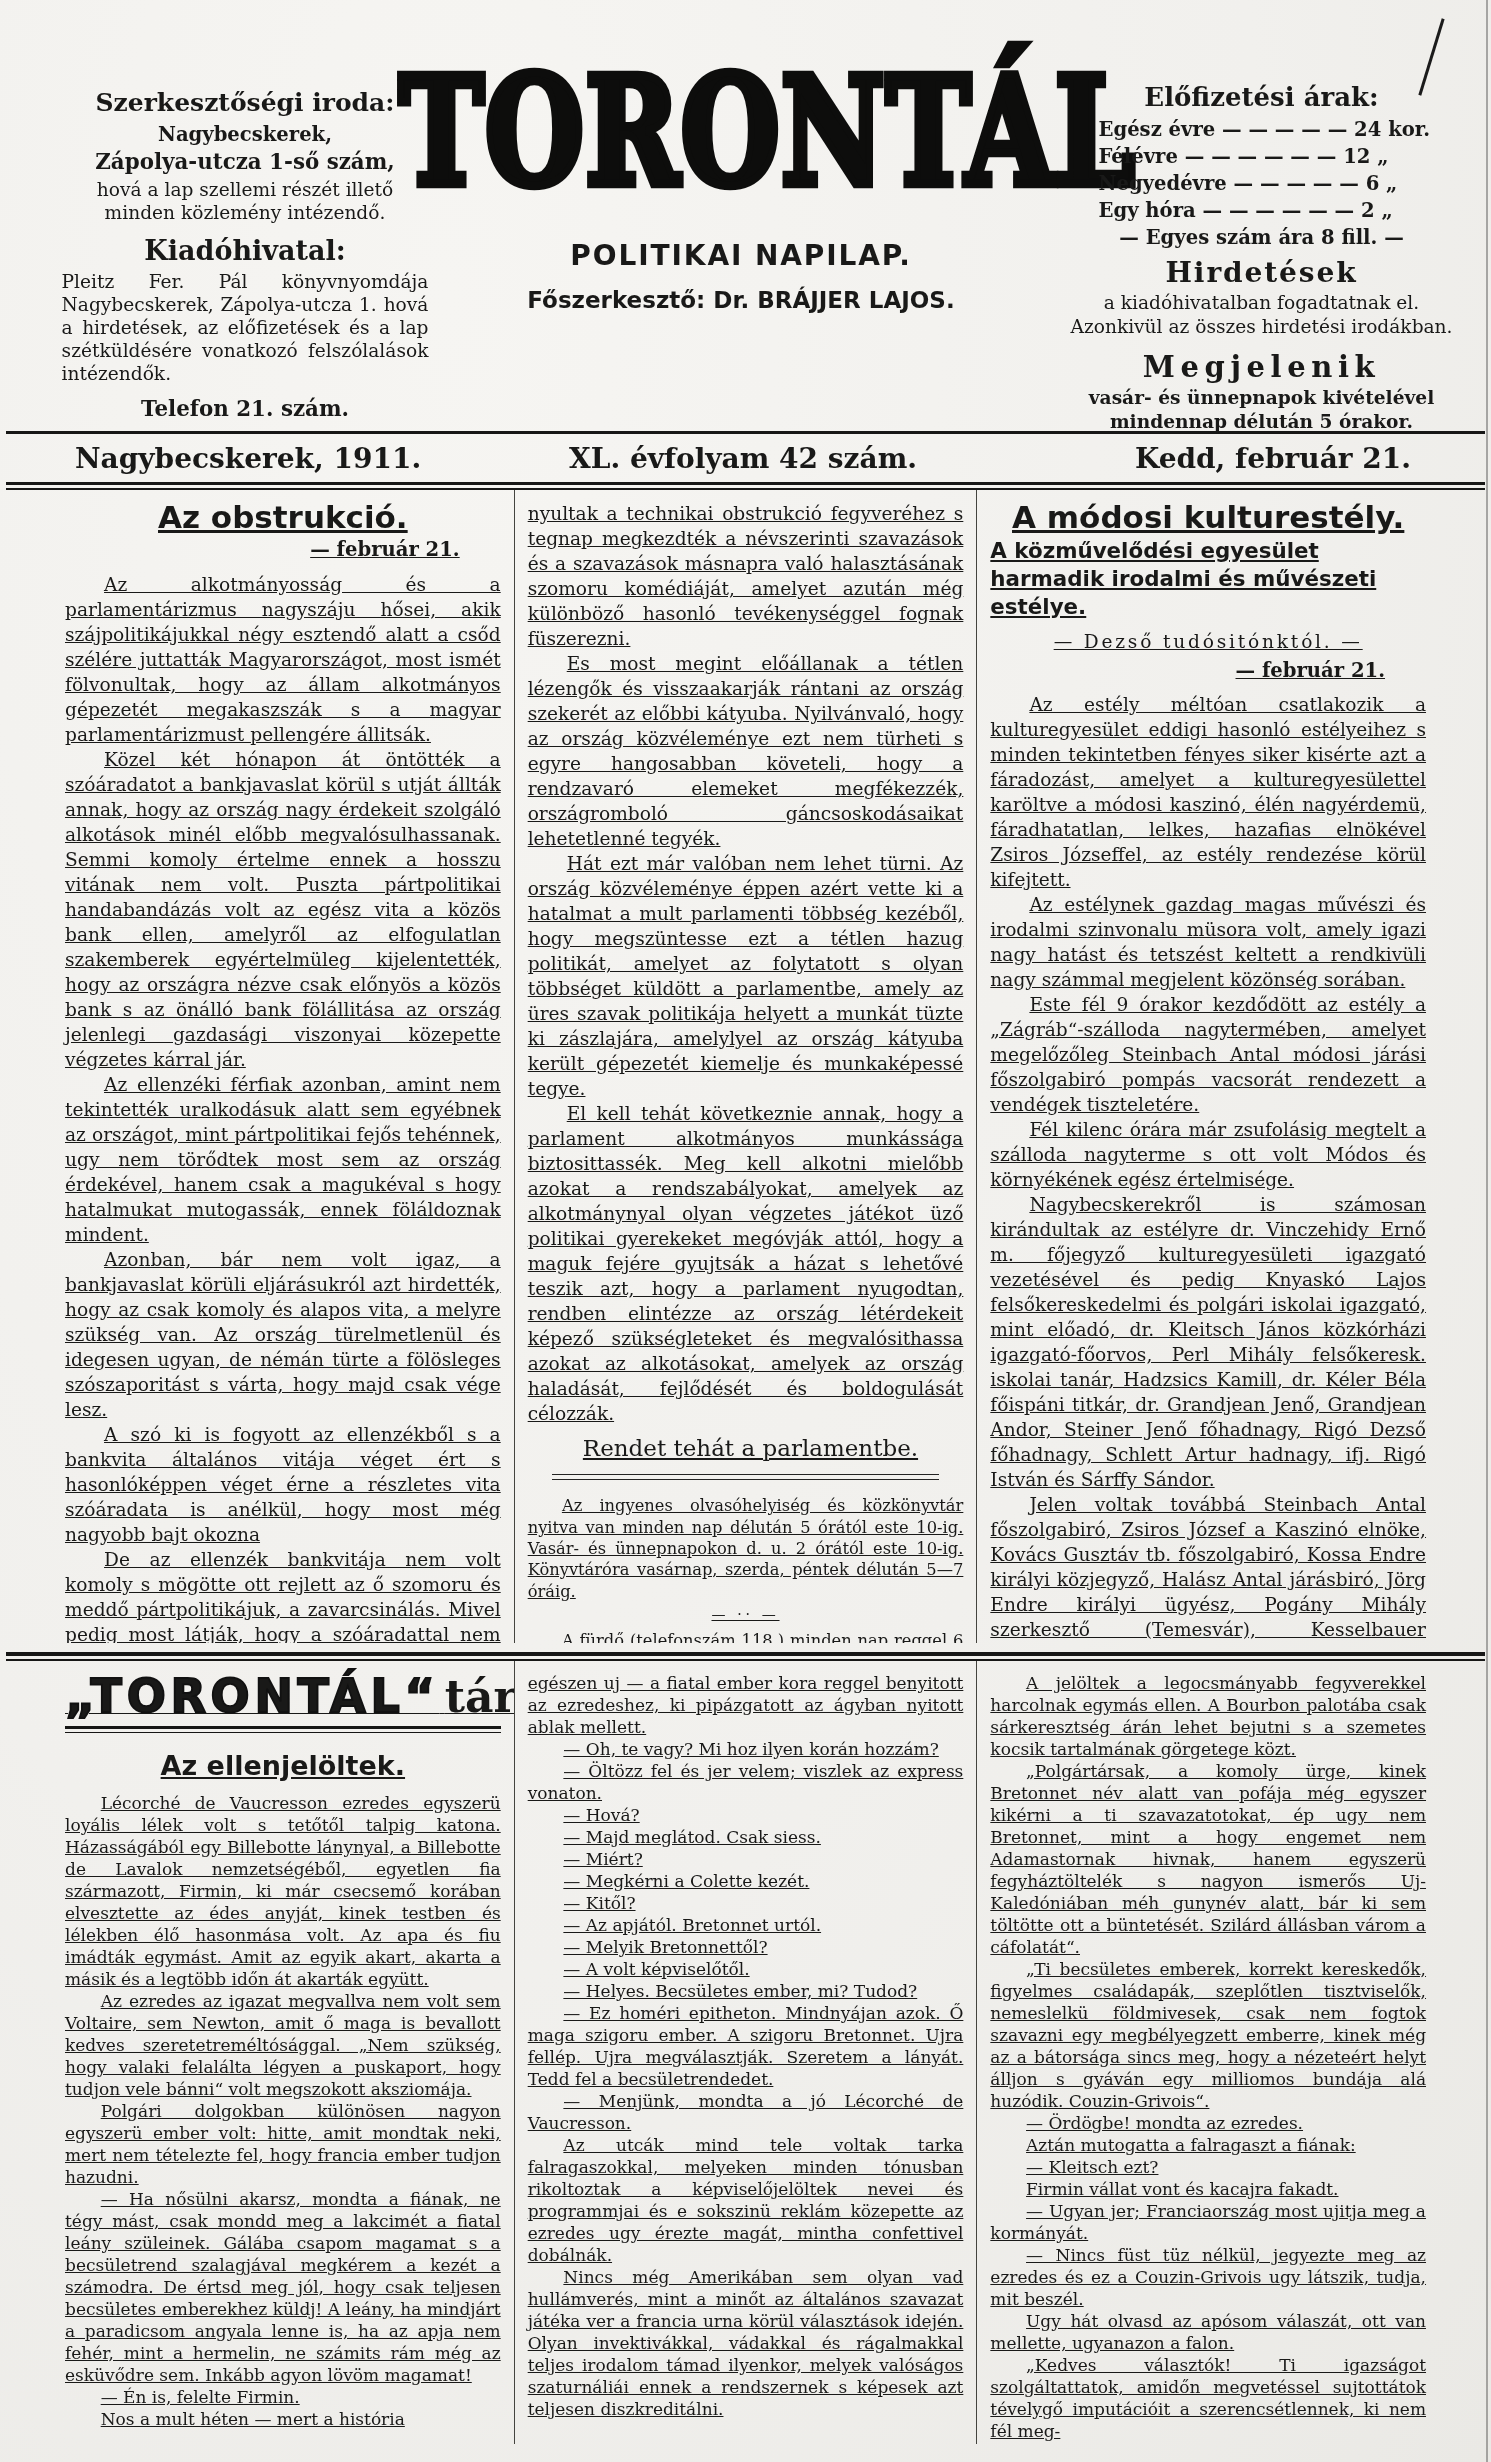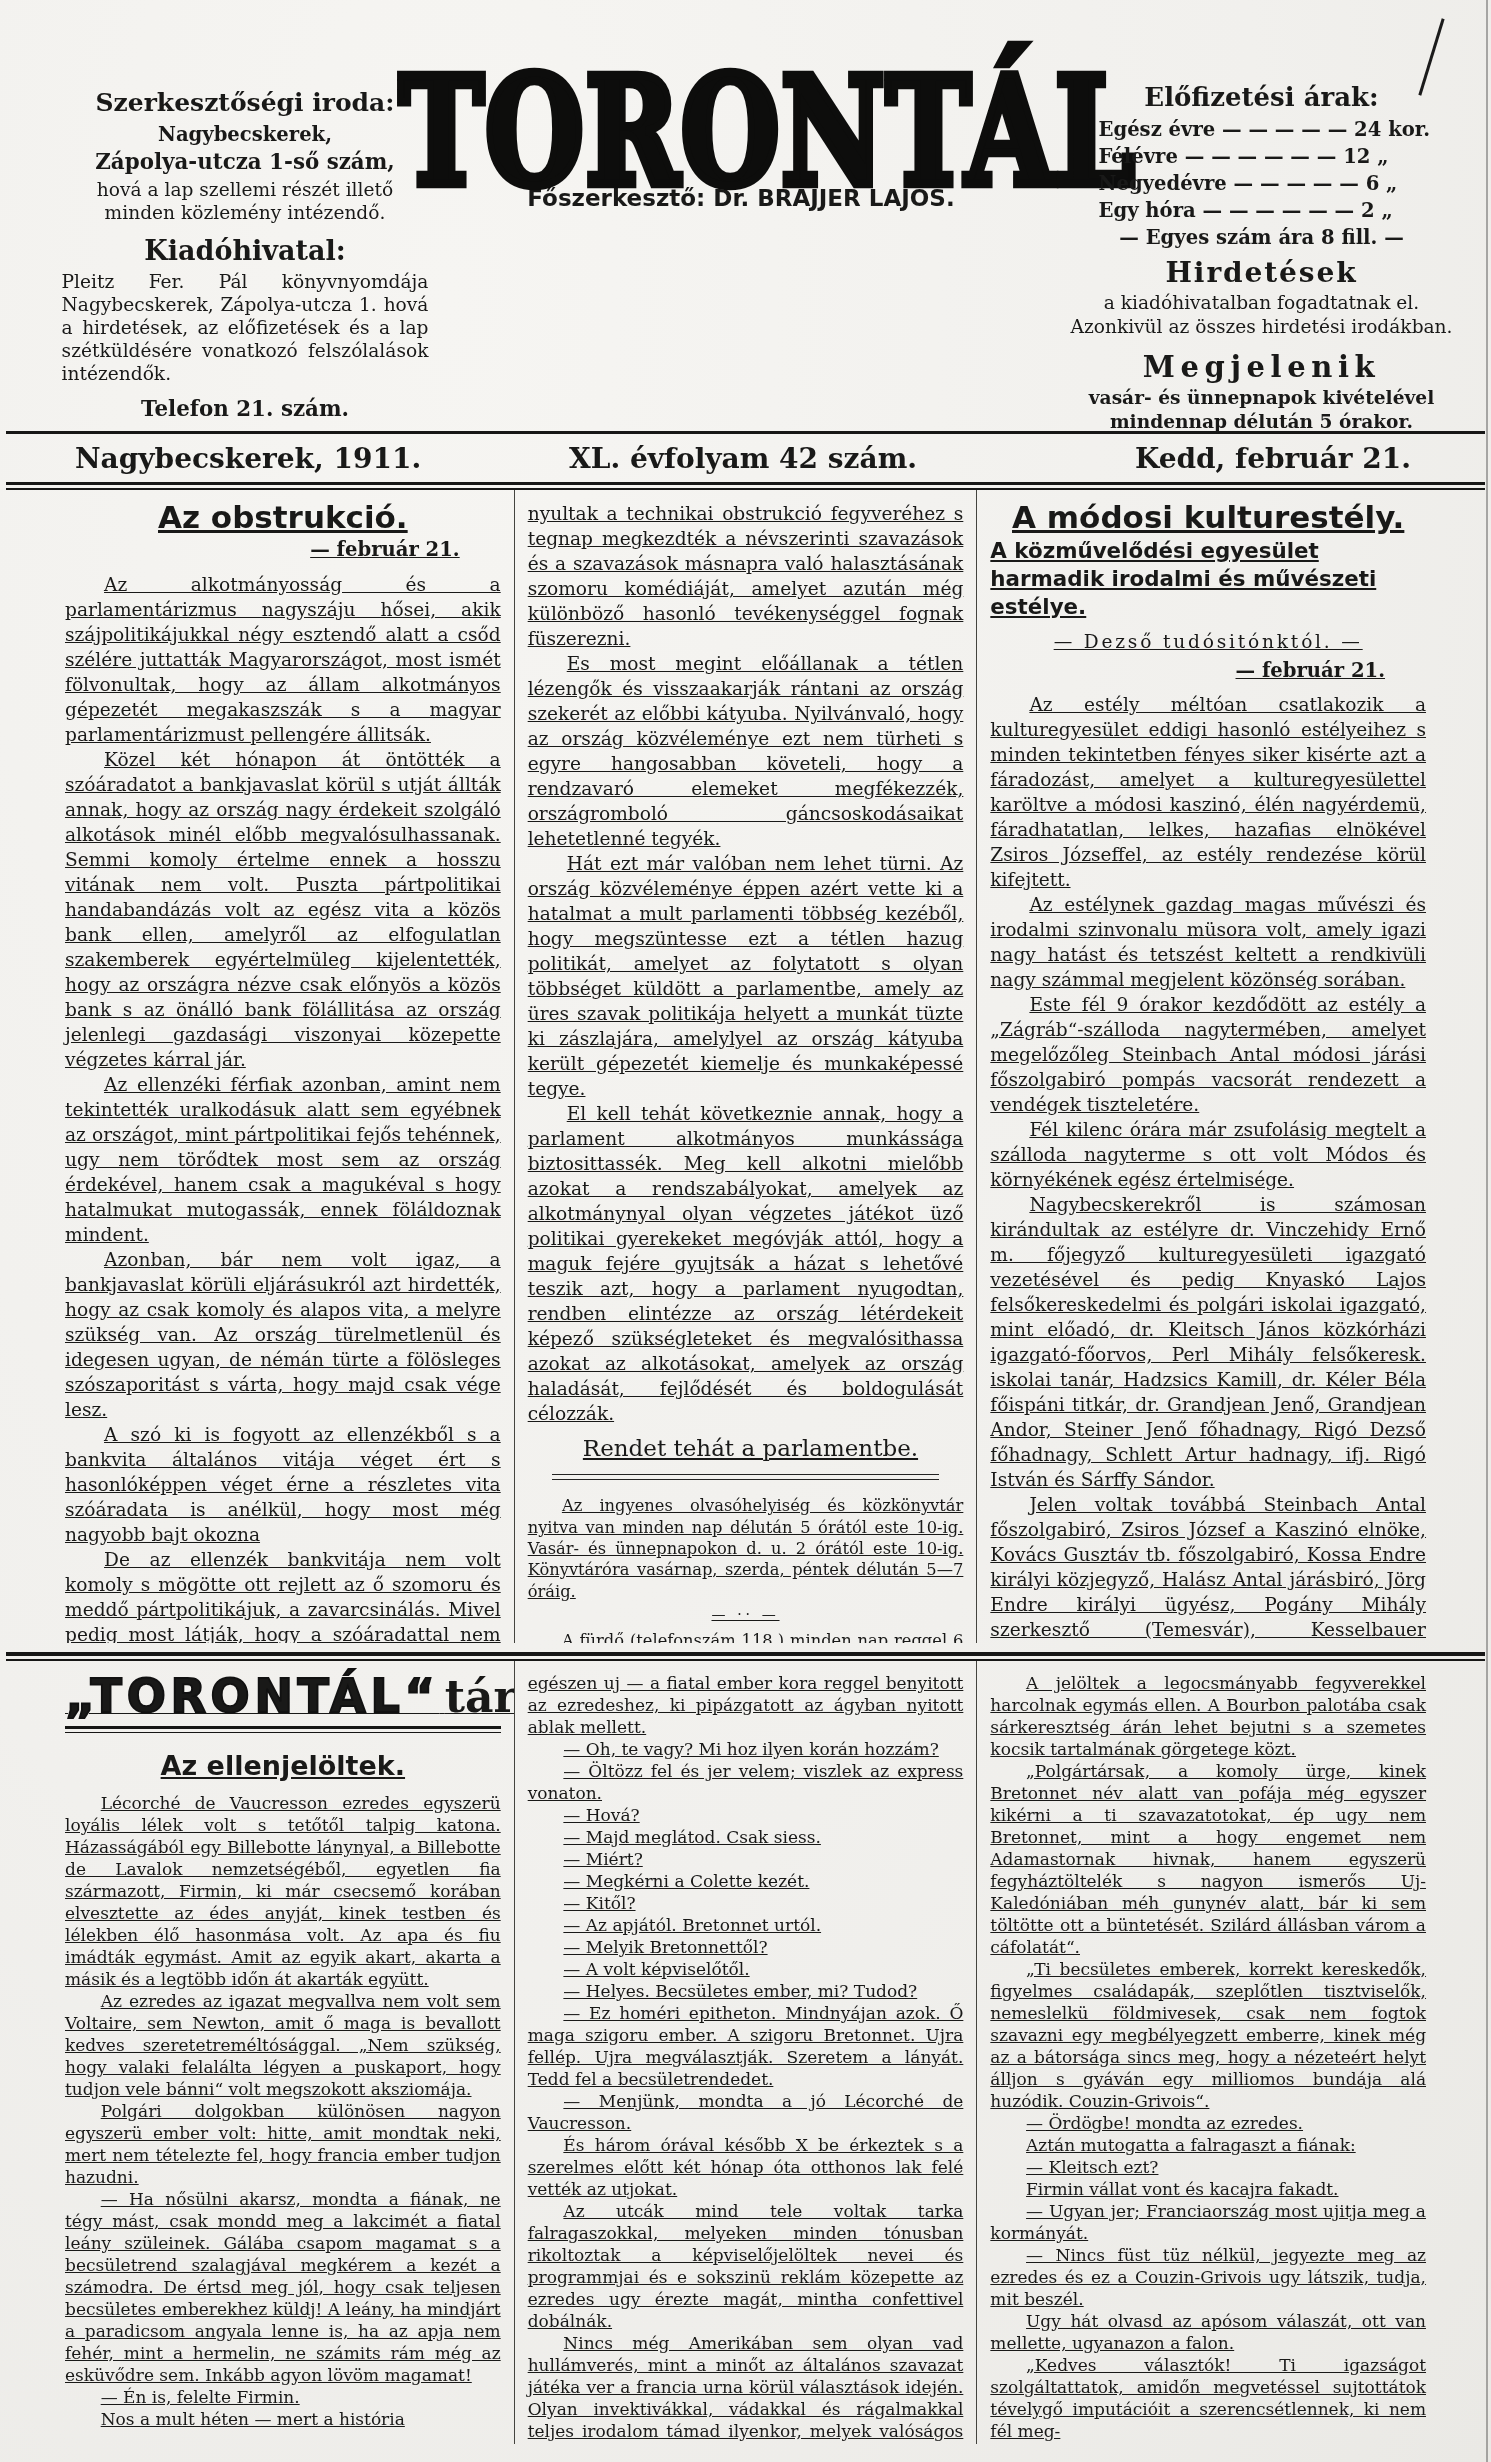--- a/index.html
+++ b/index.html
@@ -89,20 +89,21 @@
     <p class="l1">Nagybecskerek,</p>
     <p class="l2">Zápolya-utcza 1-ső szám,</p>
     <p class="l3">hová a lap szellemi részét illető minden közlemény intézendő.</p>
     <p class="t2">Kiadóhivatal:</p>
     <p class="pub">Pleitz Fer. Pál könyvnyomdája Nagybecskerek, Zápolya-utcza 1. hová a hirdetések, az előfizetések és a lap szétküldésére vonatkozó felszólalások intézendők.</p>
     <p class="phone">Telefon 21. szám.</p>
   </div>
 
   <div class="m-logo">
     <div class="logo-text">TORONTÁL</div>
+    <div class="m-sub">POLITIKAI NAPILAP.</div>
     <div class="m-ed">Főszerkesztő: Dr. BRÁJJER LAJOS.</div>
   </div>
 
   <div class="m-right">
     <p class="t1">Előfizetési árak:</p>
     <div class="prices">
         <p>Egész évre — — — — — 24 kor.</p>
         <p>Félévre — — — — — — 12 „</p>
         <p>Negyedévre — — — — — 6 „</p>
         <p>Egy hóra — — — — — — 2 „</p>
@@ -198,21 +199,20 @@
         <p>— Majd meglátod. Csak siess.</p>
         <p>— Miért?</p>
         <p>— Megkérni a Colette kezét.</p>
         <p>— Kitől?</p>
         <p>— Az apjától. Bretonnet urtól.</p>
         <p>— Melyik Bretonnettől?</p>
         <p>— A volt képviselőtől.</p>
         <p>— Helyes. Becsületes ember, mi? Tudod?</p>
         <p>— Ez homéri epitheton. Mindnyájan azok. Ő maga szigoru ember. A szigoru Bretonnet. Ujra fellép. Ujra megválasztják. Szeretem a lányát. Tedd fel a becsületrendedet.</p>
         <p>— Menjünk, mondta a jó Lécorché de Vaucresson.</p>
-        <p>És három órával később X be érkeztek s a szerelmes előtt két hónap óta otthonos lak felé vették az utjokat.</p>
         <p>Az utcák mind tele voltak tarka falragaszokkal, melyeken minden tónusban rikoltoztak a képviselőjelöltek nevei és programmjai és e sokszinü reklám közepette az ezredes ugy érezte magát, mintha confettivel dobálnák.</p>
         <p>Nincs még Amerikában sem olyan vad hullámverés, mint a minőt az általános szavazat játéka ver a francia urna körül választások idején. Olyan invektivákkal, vádakkal és rágalmakkal teljes irodalom támad ilyenkor, melyek valóságos szaturnáliái ennek a rendszernek s képesek azt teljesen diszkreditálni.</p>
       </div>
   </div>
   <div class="col">
     <div>
         <p>A jelöltek a legocsmányabb fegyverekkel harcolnak egymás ellen. A Bourbon palotába csak sárkeresztség árán lehet bejutni s a szemetes kocsik tartalmának görgetege közt.</p>
         <p>„Polgártársak, a komoly ürge, kinek Bretonnet név alatt van pofája még egyszer kikérni a ti szavazatotokat, ép ugy nem Bretonnet, mint a hogy engemet nem Adamastornak hivnak, hanem egyszerü fegyháztöltelék s nagyon ismerős Uj-Kaledóniában méh gunynév alatt, bár ki sem töltötte ott a büntetését. Szilárd állásban várom a cáfolatát“.</p>
         <p>„Ti becsületes emberek, korrekt kereskedők, figyelmes családapák, szeplőtlen tisztviselők, nemeslelkü földmivesek, csak nem fogtok szavazni egy megbélyegzett emberre, kinek még az a bátorsága sincs meg, hogy a nézeteért helyt álljon s gyáván egy milliomos bundája alá huzódik. Couzin-Grivois“.</p>
         <p>— Ördögbe! mondta az ezredes.</p>

